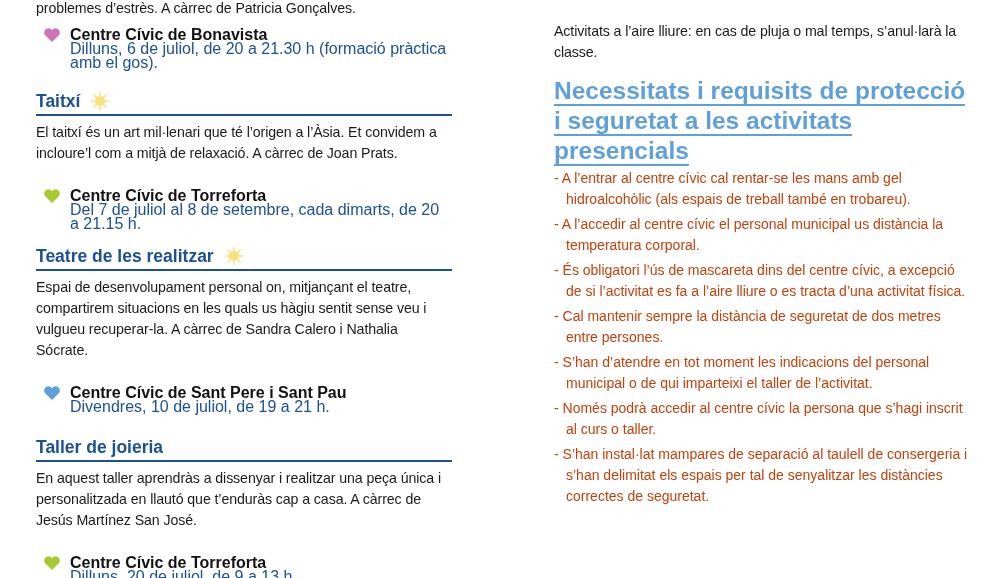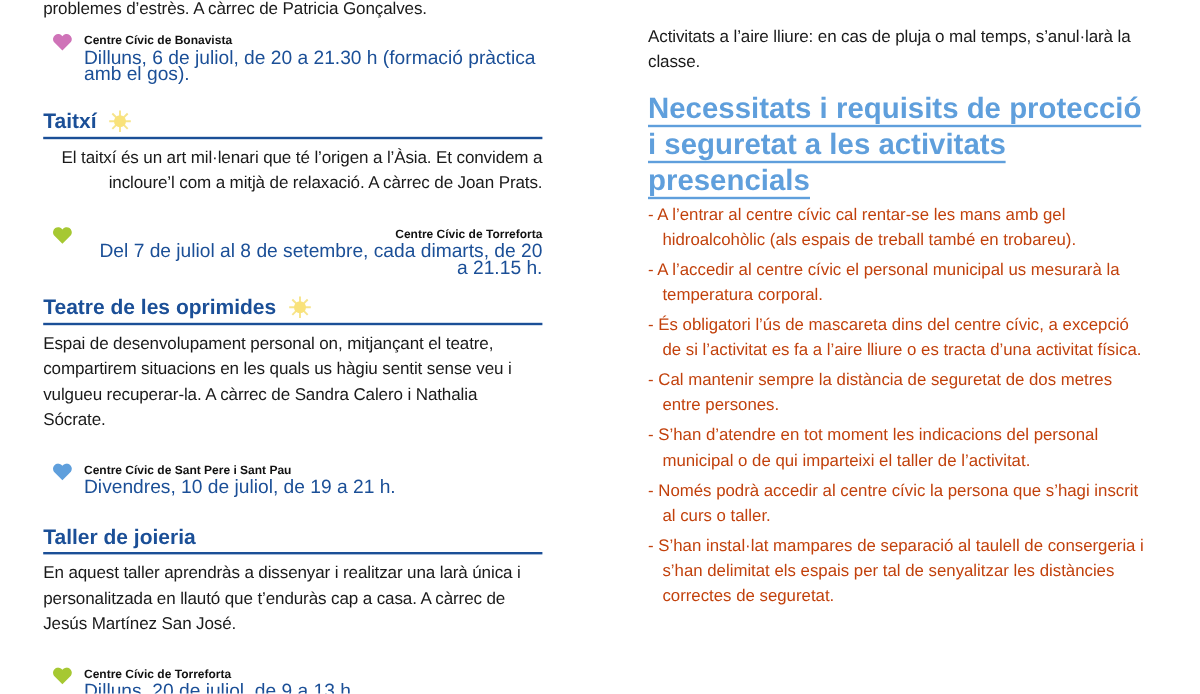--- a/index.html
+++ b/index.html
@@ -2,25 +2,25 @@
 <html><head>
   <meta charset="utf-8">
   <style>
     html, body { margin:0; padding:0; }
     body {
       width:1000px; height:578px; overflow:hidden; background:#ffffff;
       font-family:"Liberation Sans", "DejaVu Sans", sans-serif; color:#1a1a1a;
       position:relative;
     }
     .col-left { position:absolute; left:36px; top:0; width:416px; }
-    .col-right { position:absolute; left:540px; top:0; width:420px; }
+    .col-right { position:absolute; left:554px; top:0; width:420px; }
     .body-text { font-size:14.2px; line-height:21px; color:#1a1a1a; margin:0; letter-spacing:-0.1px; }
     .venue { position:relative; padding-left:34px; margin-top:24px; }
     .venue .heart { position:absolute; left:7px; top:1px; width:18px; height:15px; }
-    .venue-name { font-size:10px; font-weight:bold; color:#111; line-height:15px; display:block; }
+    .venue-name { font-size:16px; font-weight:bold; color:#111; line-height:15px; display:block; }
     .venue-date { font-size:16px; color:#1b4f97; line-height:14px; display:block; }
     .sec-head {
       display:flex; align-items:center; gap:10px;
       border-bottom:2.5px solid #1b4f97; padding-bottom:2px; margin-bottom:6px;
     }
     .sec-title { font-size:17.5px; font-weight:bold; color:#1b4f97; line-height:22px; }
     .sun { width:20px; height:20px; }
     .right-heading {
       font-size:24.5px; font-weight:bold; color:#5f9fdc; line-height:30px; margin:0;
       display:inline; border-bottom:2px solid #5f9fdc;
@@ -35,21 +35,21 @@
 <div class="col-left">
   <p class="body-text" style="margin-top:-2px;">problemes d’estrès. A càrrec de Patricia Gonçalves.</p>
   <div class="venue" style="margin-top:8px;">
     <svg class="heart" viewBox="0 0 20 17">
         <path d="M10 16 L2 8 A4.5 4.5 0 0 1 10 2.5 A4.5 4.5 0 0 1 18 8 Z" fill="#cf73b8"></path>
       </svg>
     <span class="venue-name">Centre Cívic de Bonavista</span>
     <span class="venue-date">Dilluns, 6 de juliol, de 20 a 21.30 h (formació pràctica amb el gos).</span>
   </div>
 
-  <div style="margin-top:20px;text-align:right;">
+  <div style="margin-top:20px;">
     <div class="sec-head">
       <span class="sec-title">Taitxí</span>
       <svg class="sun" viewBox="0 0 20 20">
         <g stroke="#f7e48a" stroke-width="1.6">
             <line x1="10" y1="1" x2="10" y2="19"></line>
             <line x1="1" y1="10" x2="19" y2="10"></line>
             <line x1="3.6" y1="3.6" x2="16.4" y2="16.4"></line>
             <line x1="16.4" y1="3.6" x2="3.6" y2="16.4"></line>
           </g>
         <circle cx="10" cy="10" r="5" fill="#f9e27a"></circle>
@@ -60,21 +60,21 @@
       <svg class="heart" viewBox="0 0 20 17">
           <path d="M10 16 L2 8 A4.5 4.5 0 0 1 10 2.5 A4.5 4.5 0 0 1 18 8 Z" fill="#a6c832"></path>
         </svg>
       <span class="venue-name">Centre Cívic de Torreforta</span>
       <span class="venue-date">Del 7 de juliol al 8 de setembre, cada dimarts, de 20 a 21.15 h.</span>
     </div>
   </div>
 
   <div style="margin-top:14px;">
     <div class="sec-head">
-      <span class="sec-title">Teatre de les oprimides</span>
+      <span class="sec-title">Teatre de les realitzar</span>
       <svg class="sun" viewBox="0 0 20 20">
         <g stroke="#f7e48a" stroke-width="1.6">
             <line x1="10" y1="1" x2="10" y2="19"></line>
             <line x1="1" y1="10" x2="19" y2="10"></line>
             <line x1="3.6" y1="3.6" x2="16.4" y2="16.4"></line>
             <line x1="16.4" y1="3.6" x2="3.6" y2="16.4"></line>
           </g>
         <circle cx="10" cy="10" r="5" fill="#f9e27a"></circle>
       </svg>
     </div>
@@ -85,38 +85,38 @@
         </svg>
       <span class="venue-name">Centre Cívic de Sant Pere i Sant Pau</span>
       <span class="venue-date">Divendres, 10 de juliol, de 19 a 21 h.</span>
     </div>
   </div>
 
   <div style="margin-top:22px;">
     <div class="sec-head">
       <span class="sec-title">Taller de joieria</span>
     </div>
-    <p class="body-text">En aquest taller aprendràs a dissenyar i realitzar una larà única i personalitzada en llautó que t’enduràs cap a casa. A càrrec de Jesús Martínez San José.</p>
+    <p class="body-text">En aquest taller aprendràs a dissenyar i realitzar una peça única i personalitzada en llautó que t’enduràs cap a casa. A càrrec de Jesús Martínez San José.</p>
     <div class="venue">
       <svg class="heart" viewBox="0 0 20 17">
           <path d="M10 16 L2 8 A4.5 4.5 0 0 1 10 2.5 A4.5 4.5 0 0 1 18 8 Z" fill="#a6c832"></path>
         </svg>
       <span class="venue-name">Centre Cívic de Torreforta</span>
       <span class="venue-date">Dilluns, 20 de juliol, de 9 a 13 h.</span>
     </div>
   </div>
 </div>
 
 <div class="col-right">
   <p class="body-text" style="margin-top:21px; width:410px;">Activitats a l’aire lliure: en cas de pluja o mal temps, s’anul·larà la classe.</p>
   <div class="rh-wrap" style="margin-top:13px; margin-bottom:2px;">
     <h2 class="right-heading">Necessitats i requisits de protecció i seguretat a les activitats presencials</h2>
   </div>
   <ul class="req-list">
     <li>- A l’entrar al centre cívic cal rentar-se les mans amb gel hidroalcohòlic (als espais de treball també en trobareu).</li>
-    <li>- A l’accedir al centre cívic el personal municipal us mesurarà la temperatura corporal.</li>
+    <li>- A l’accedir al centre cívic el personal municipal us distància la temperatura corporal.</li>
     <li>- És obligatori l’ús de mascareta dins del centre cívic, a excepció de si l’activitat es fa a l’aire lliure o es tracta d’una activitat física.</li>
     <li>- Cal mantenir sempre la distància de seguretat de dos metres entre persones.</li>
     <li>- S’han d’atendre en tot moment les indicacions del personal municipal o de qui imparteixi el taller de l’activitat.</li>
     <li>- Només podrà accedir al centre cívic la persona que s’hagi inscrit al curs o taller.</li>
     <li>- S’han instal·lat mampares de separació al taulell de consergeria i s’han delimitat els espais per tal de senyalitzar les distàncies correctes de seguretat.</li>
   </ul>
 </div>
 
 </body></html>

